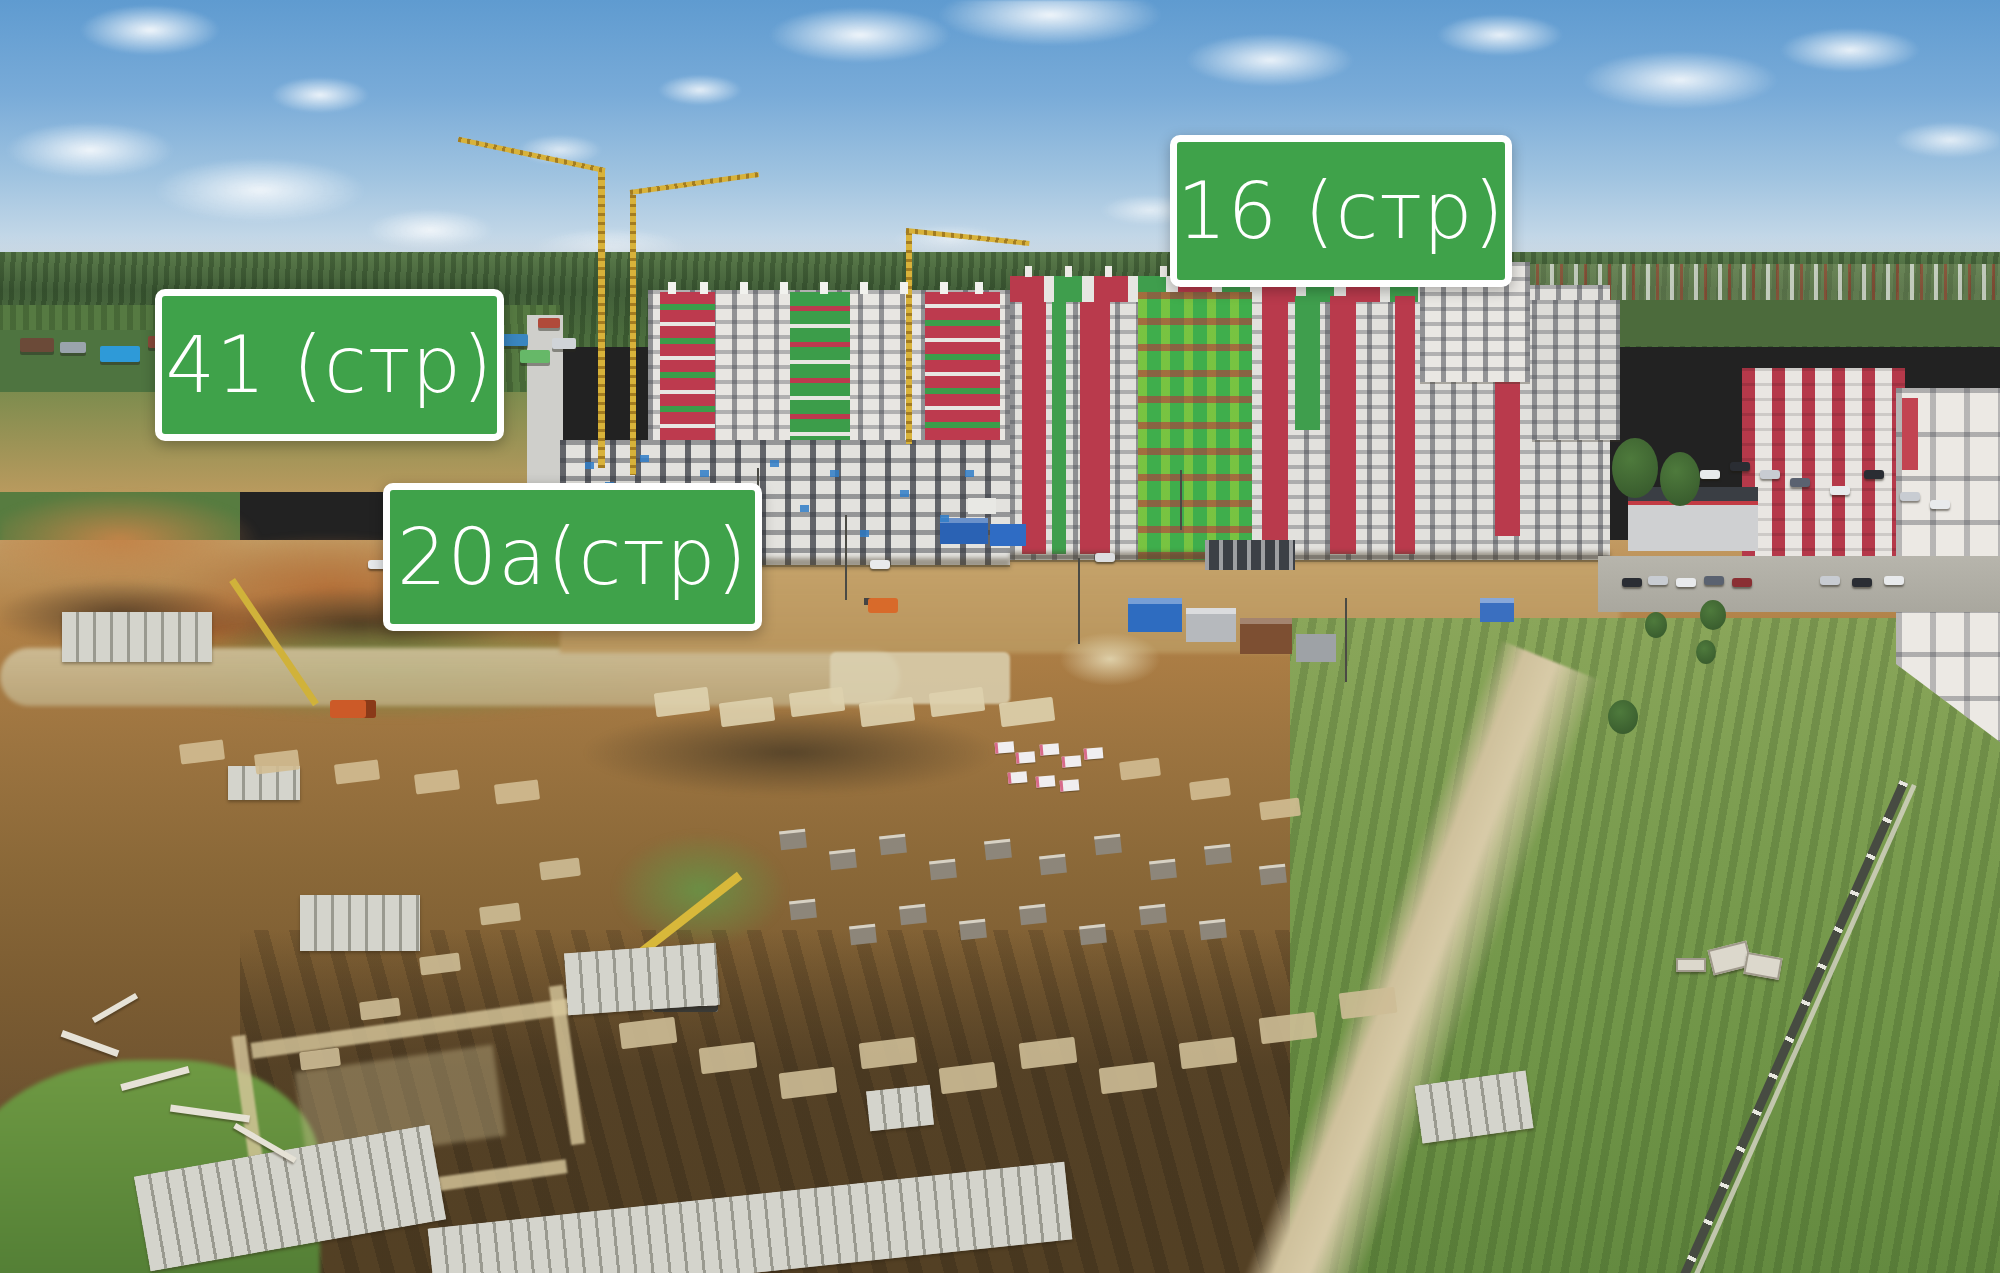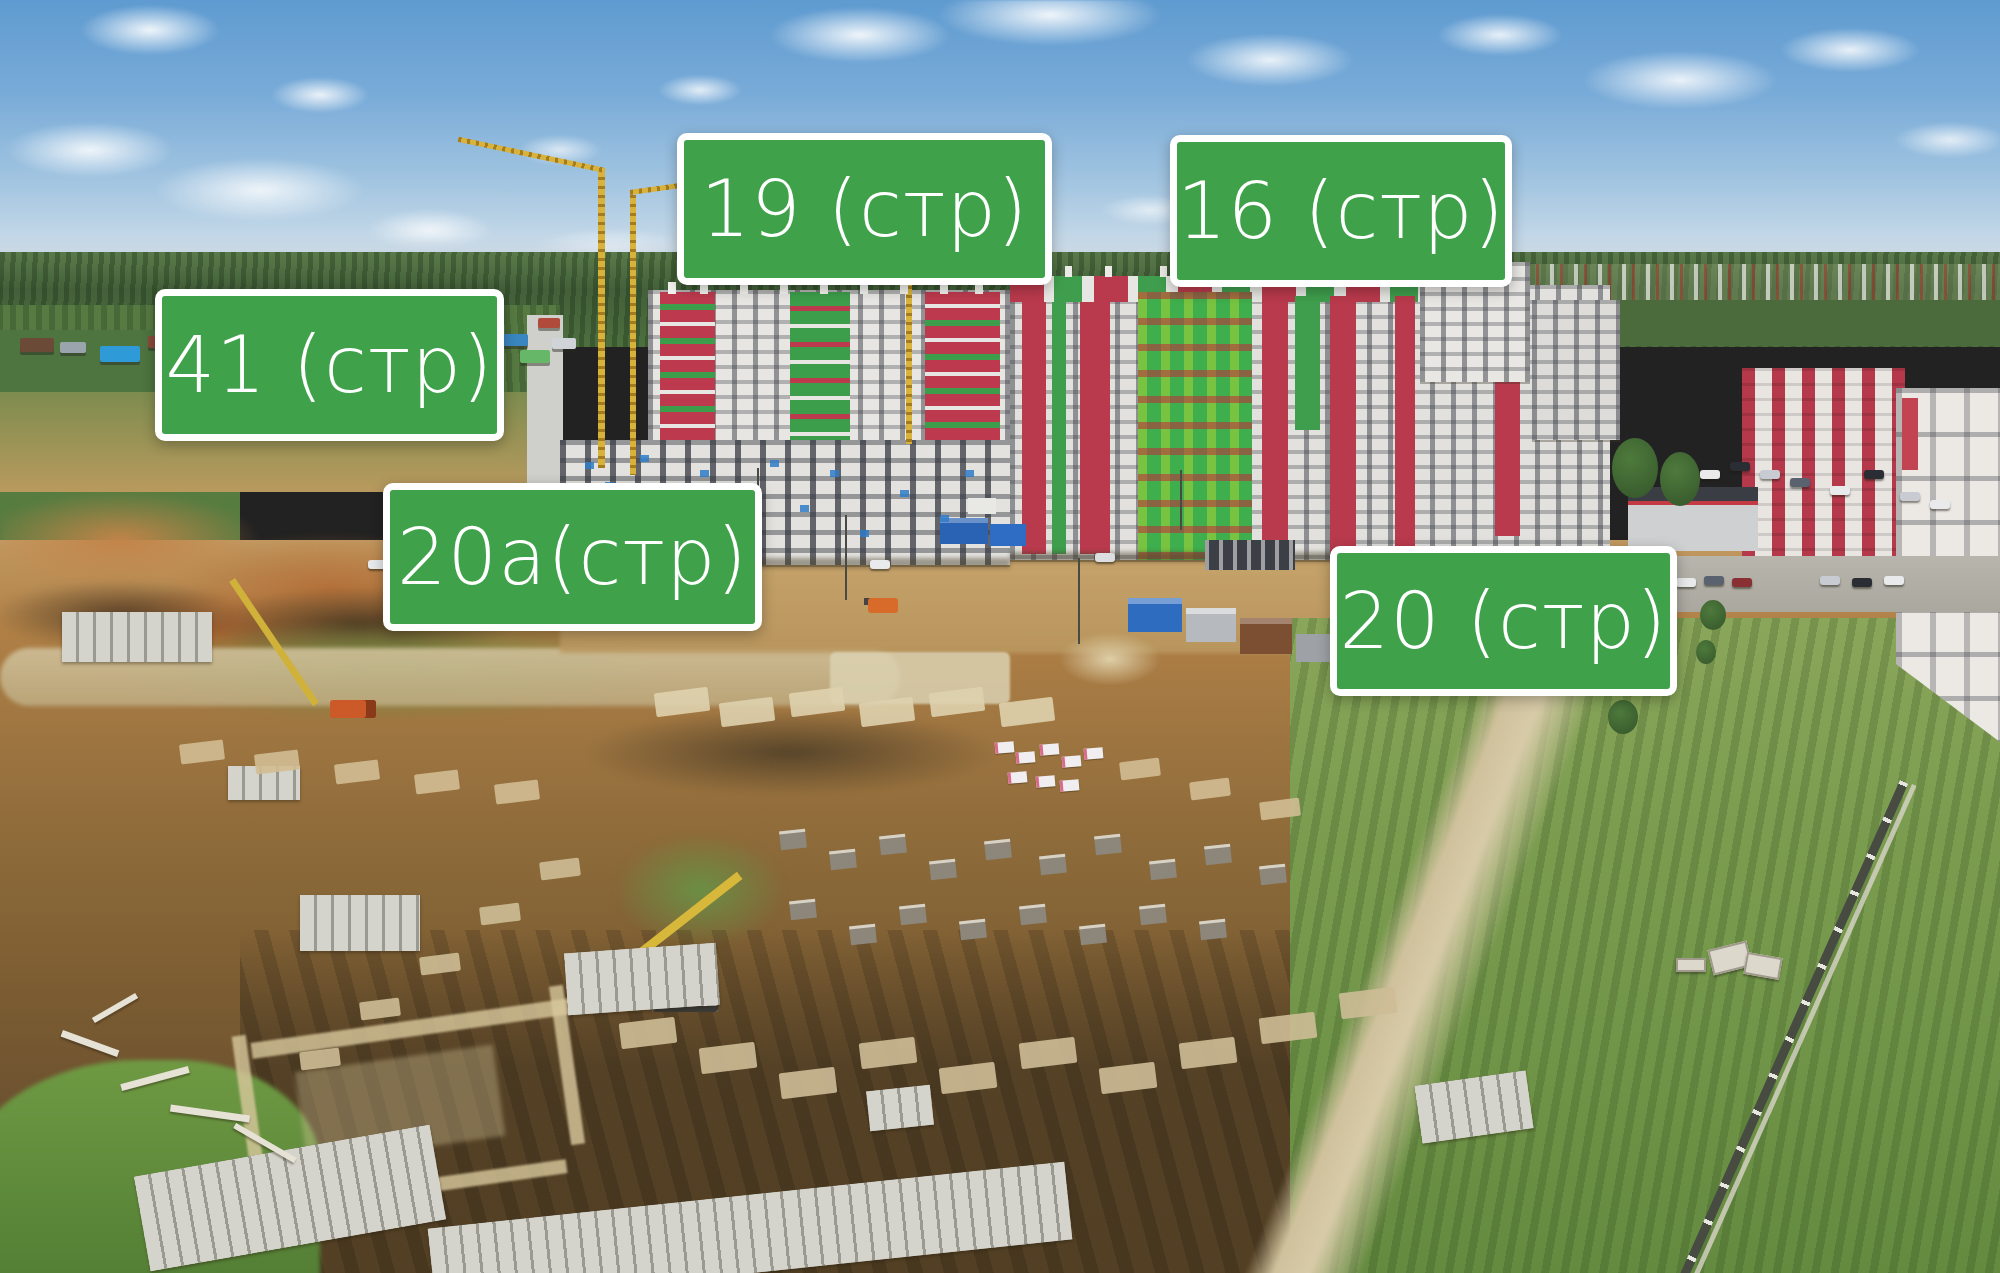--- a/index.html
+++ b/index.html
@@ -325,19 +325,17 @@
     <div class="abs" style="left: 1180px; top: 470px; width: 2px; height: 60px; background: rgb(74, 74, 68); box-shadow: rgb(74, 74, 68) -4px 2px 0px -1px;"></div>
     <div class="abs" style="left: 1612px; top: 438px; width: 46px; height: 60px; border-radius: 50%; background: radial-gradient(circle at 40% 35%, rgb(78, 122, 60), rgb(52, 85, 42));"></div>
     <div class="abs" style="left: 1660px; top: 452px; width: 40px; height: 54px; border-radius: 50%; background: radial-gradient(circle at 40% 35%, rgb(78, 122, 60), rgb(52, 85, 42));"></div>
     <div class="abs" style="left: 1700px; top: 600px; width: 26px; height: 30px; border-radius: 50%; background: radial-gradient(circle at 40% 35%, rgb(78, 122, 60), rgb(52, 85, 42));"></div>
     <div class="abs" style="left: 1645px; top: 612px; width: 22px; height: 26px; border-radius: 50%; background: radial-gradient(circle at 40% 35%, rgb(78, 122, 60), rgb(52, 85, 42));"></div>
     <div class="abs" style="left: 1608px; top: 700px; width: 30px; height: 34px; border-radius: 50%; background: radial-gradient(circle at 40% 35%, rgb(78, 122, 60), rgb(52, 85, 42));"></div>
     <div class="abs" style="left: 1696px; top: 640px; width: 20px; height: 24px; border-radius: 50%; background: radial-gradient(circle at 40% 35%, rgb(78, 122, 60), rgb(52, 85, 42));"></div>
     <div class="abs" style="left: 1710px; top: 945px; width: 40px; height: 26px; transform: rotate(-14deg); background: rgb(220, 216, 204); box-shadow: rgb(160, 154, 140) 0px 0px 0px 2px inset, rgba(30, 25, 15, 0.4) 0px 2px 2px;"></div>
     <div class="abs" style="left: 1745px; top: 955px; width: 36px; height: 22px; transform: rotate(10deg); background: rgb(220, 216, 204); box-shadow: rgb(160, 154, 140) 0px 0px 0px 2px inset, rgba(30, 25, 15, 0.4) 0px 2px 2px;"></div>
     <div class="abs" style="left: 1676px; top: 958px; width: 30px; height: 14px; transform: rotate(0deg); background: rgb(220, 216, 204); box-shadow: rgb(160, 154, 140) 0px 0px 0px 2px inset, rgba(30, 25, 15, 0.4) 0px 2px 2px;"></div>
-    <div class="abs sign" style="left:677px;top:133px;width:361px;height:138px;">19 (стр)</div>
   <div class="abs sign" style="left:1170px;top:135px;width:328px;height:138px;">16 (стр)</div>
   <div class="abs sign" style="left:155px;top:289px;width:335px;height:138px;">41 (стр)</div>
   <div class="abs sign" style="left:383px;top:483px;width:365px;height:134px;">20а(стр)</div>
-  <div class="abs sign" style="left:1330px;top:546px;width:333px;height:136px;">20 (стр)</div>
 
 </div>
 
 </body></html>

